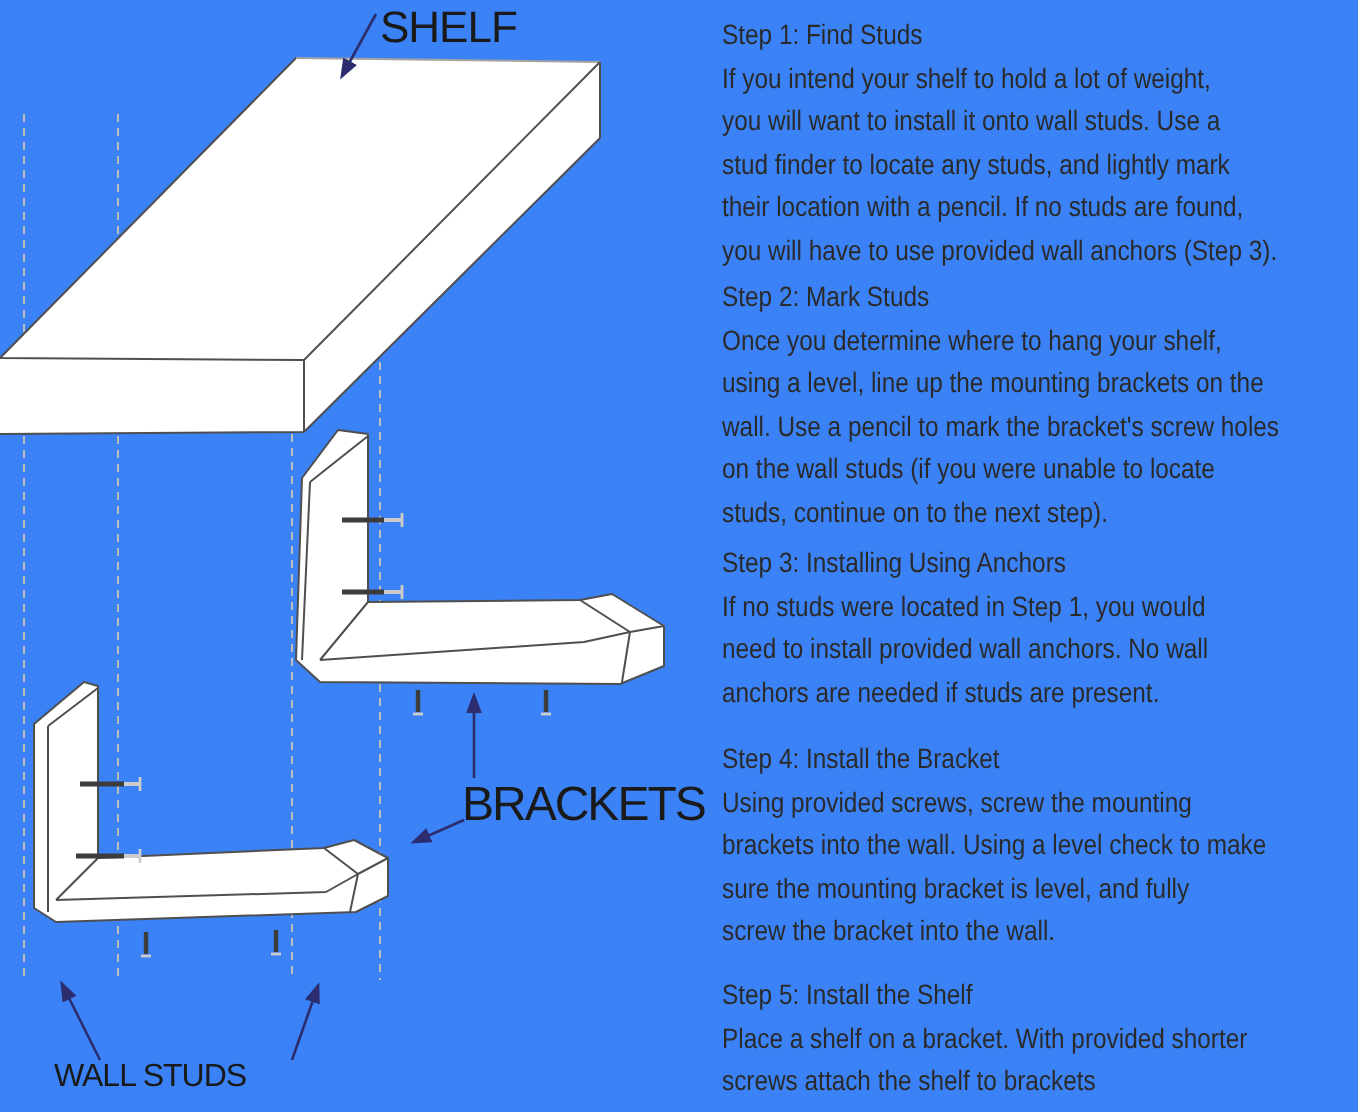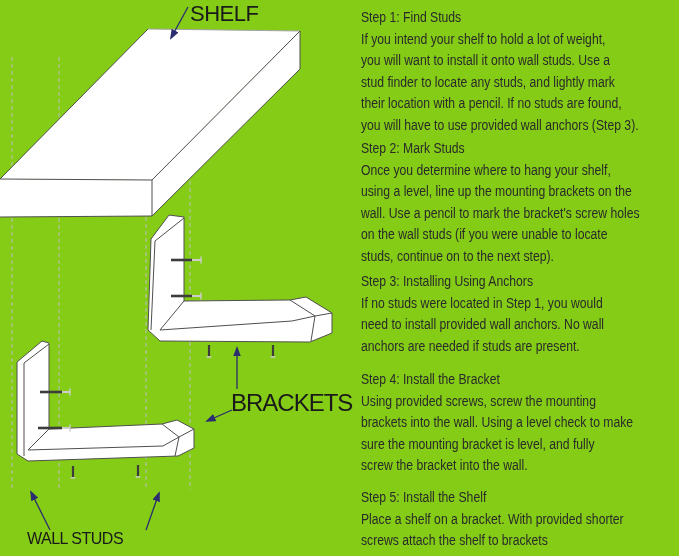--- a/index.html
+++ b/index.html
@@ -1,16 +1,16 @@
 <!DOCTYPE html>
 <html style="--line: #4f4f4f; --lightline: #a3a3a3; --dash: #bdbdbd; --arrow: #2b2d6e; --screw: #3c3c3c; --screwlight: #cccccc; --text: #2a2a2a; --label: #1a1a1a;"><head>
 <meta charset="utf-8">
 <style>
   html,body{margin:0;padding:0;background:#ffffff;}
-  #canvas{position:relative;width:679px;height:556px;background:#84cc16;overflow:hidden;
+  #canvas{position:relative;width:679px;height:556px;background:#3b82f6;overflow:hidden;
           font-family:"Liberation Sans", sans-serif;}
   #diagram-svg{position:absolute;left:0;top:0;}
   .face{fill:#ffffff;stroke:var(--line);stroke-width:1;stroke-linejoin:round;}
   .ln{stroke:var(--line);stroke-width:1;fill:none;stroke-linejoin:round;}
   .lightln{stroke:var(--lightline);stroke-width:1;fill:none;}
   .dash{stroke:var(--dash);stroke-width:1;stroke-dasharray:4 3;fill:none;}
   .screw{stroke:var(--screw);stroke-width:2.6;fill:none;}
   .screwthin{stroke:var(--screw);stroke-width:2.2;fill:none;}
   .screwlight{stroke:var(--screwlight);stroke-width:2;fill:none;}
   .screwcap{stroke:var(--screwlight);stroke-width:1.4;fill:none;}

